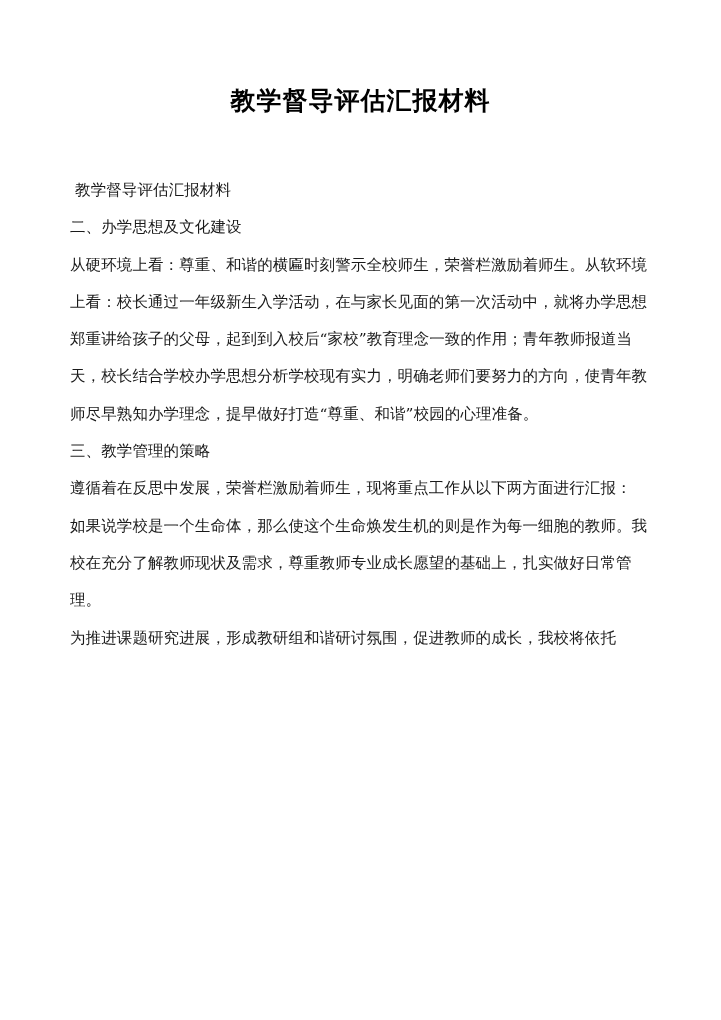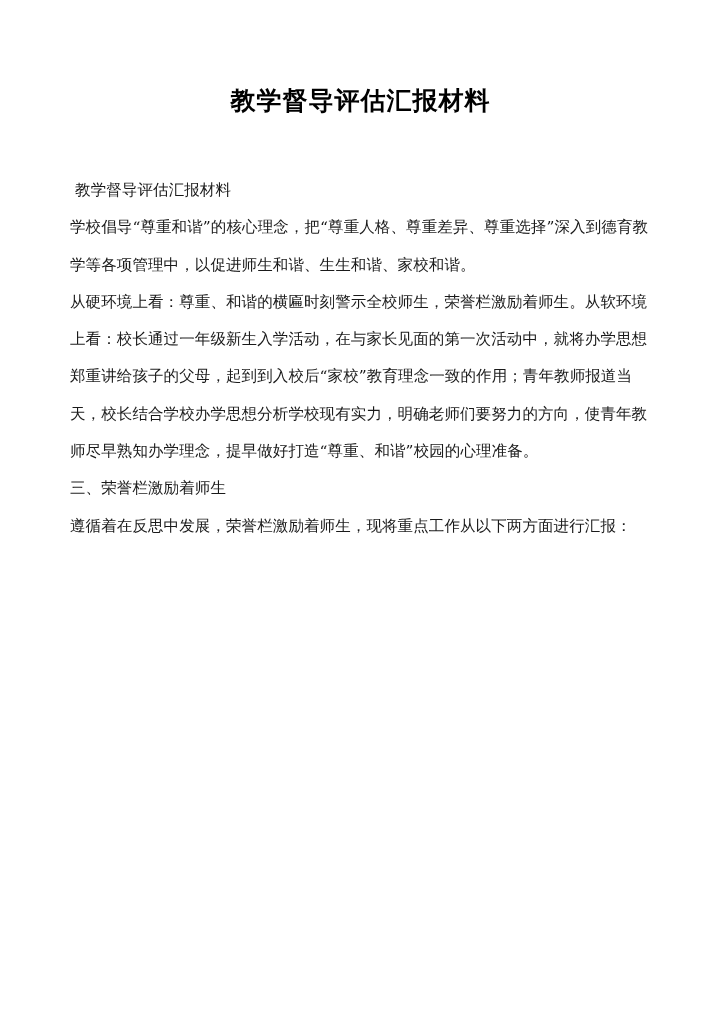--- a/index.html
+++ b/index.html
@@ -59,28 +59,30 @@
 
 <div class="page">
 
   <div class="doc-title">教学督导评估汇报材料</div>
 
   <div class="body-block">
 
     <p class="para lead"> 教学督导评估汇报材料</p>
 
 
+    <p class="para">二、办学思想及文化建设</p>
 
-    <p class="para">学校倡导“尊重和谐”的核心理念，把“尊重人格、尊重差异、尊重选择”深入到德育教学等各项管理中，以促进师生和谐、生生和谐、家校和谐。</p>
 
     <p class="para">从硬环境上看：尊重、和谐的横匾时刻警示全校师生，荣誉栏激励着师生。从软环境上看：校长通过一年级新生入学活动，在与家长见面的第一次活动中，就将办学思想郑重讲给孩子的父母，起到到入校后“家校”教育理念一致的作用；青年教师报道当天，校长结合学校办学思想分析学校现有实力，明确老师们要努力的方向，使青年教师尽早熟知办学理念，提早做好打造“尊重、和谐”校园的心理准备。</p>
 
-    <p class="para">三、荣誉栏激励着师生</p>
+    <p class="para">三、教学管理的策略</p>
 
     <p class="para">遵循着在反思中发展，荣誉栏激励着师生，现将重点工作从以下两方面进行汇报：</p>
 
 
+    <p class="para">如果说学校是一个生命体，那么使这个生命焕发生机的则是作为每一细胞的教师。我校在充分了解教师现状及需求，尊重教师专业成长愿望的基础上，扎实做好日常管理。</p>
 
 
+    <p class="para">为推进课题研究进展，形成教研组和谐研讨氛围，促进教师的成长，我校将依托</p>
 
   </div>
 
 </div>
 
 </body></html>

